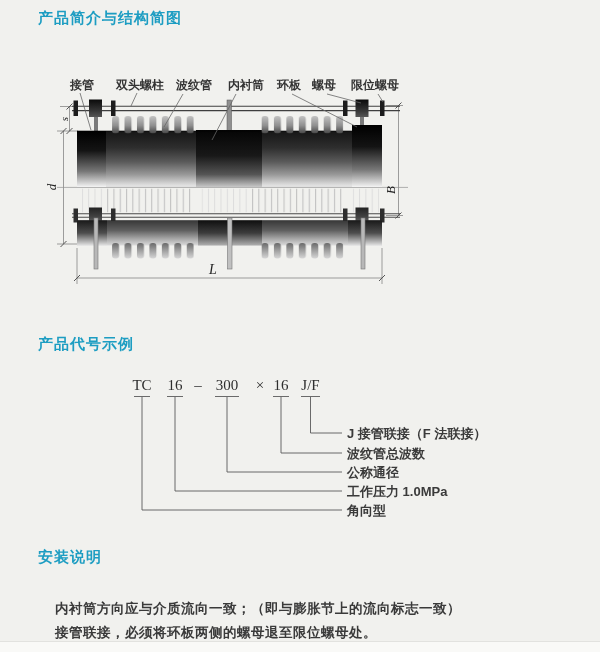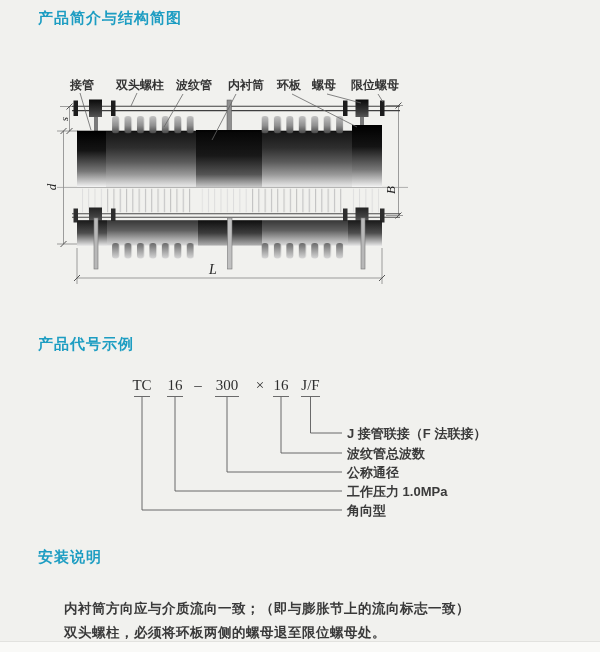--- a/index.html
+++ b/index.html
@@ -11,21 +11,21 @@
   .hdr{
     position:absolute;left:38px;
     font-size:15px;font-weight:bold;letter-spacing:1px;
     color:#1d9dc2;
   }
   #hdr-intro{top:9px;font-family:Liberation Serif, serif;}
   #hdr-code{top:335px;}
   #hdr-install{top:548px;}
   .page-svg{position:absolute;left:0;top:0;}
   .para{
-    position:absolute;left:64px;top:597px;width:470px;
+    position:absolute;left:55px;top:597px;width:470px;
     font-size:13.5px;font-weight:600;color:#3a3a3a;line-height:24px;
     letter-spacing:0.5px;
   }
   .bottom-strip{
     position:absolute;left:0;bottom:0;width:600px;height:10px;
     background:#f9f9f7;border-top:1px solid #e2e2df;
   }
   text{font-family:"Liberation Sans","DejaVu Sans",sans-serif;}
   .plabel{font-size:12px;font-weight:600;fill:#333;}
   .dim{font-family:"Liberation Serif","DejaVu Serif",serif;font-style:italic;fill:#222;}
@@ -264,16 +264,16 @@
     <text class="callout" x="347" y="476.5">公称通径</text>
     <text class="callout" x="347" y="495.5">工作压力 1.0MPa</text>
     <text class="callout" x="347" y="514.5">角向型</text>
   </g>
 </svg>
 
 <div class="hdr" id="hdr-install">安装说明</div>
 
 <div class="para">
   <div>内衬筒方向应与介质流向一致；（即与膨胀节上的流向标志一致）</div>
-  <div>双头螺柱，必须将环板两侧的螺母退至限位螺母处。</div>
+  <div>接管联接，必须将环板两侧的螺母退至限位螺母处。</div>
 </div>
 
 <div class="bottom-strip"></div>
 
 </body></html>

